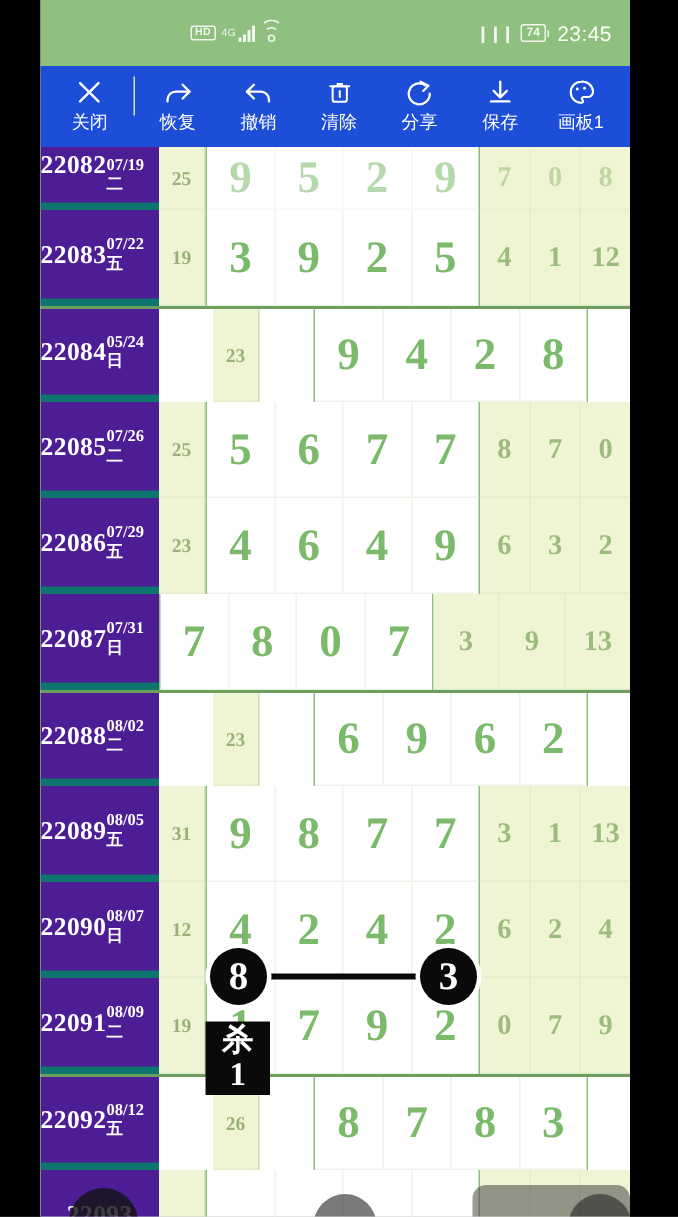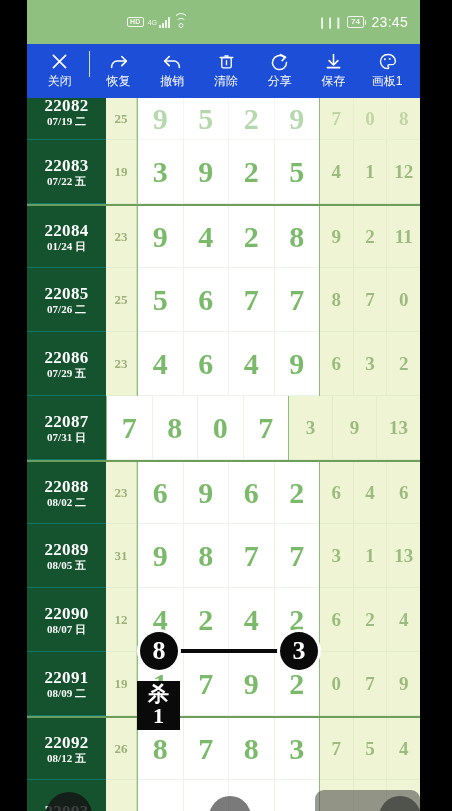--- a/index.html
+++ b/index.html
@@ -40,24 +40,24 @@
   .toolbar{height:54px;background:#1d4ed8;display:flex;align-items:center;
            padding:0 6px 4px 6px;box-sizing:border-box;}
   .tb-item{flex:1;display:flex;flex-direction:column;align-items:center;justify-content:center;gap:2px;}
   .tb-ic{height:22px;display:flex;align-items:center;justify-content:center;}
   .tb-lb{color:#ffffff;font-size:12px;line-height:13px;white-space:nowrap;}
   .tb-sep{width:1px;height:26px;background:#cfe3c4;margin:0 2px 10px 2px;flex:0 0 auto;}
 
   
   .table{position:relative;background:#fff;}
   .row{display:flex;height:64px;box-sizing:border-box;position:relative;}
-  .row.thick{border-top:2px solid #6d9e5c;}
-  .c-id{width:79px;flex:0 0 79px;background:#14532d;color:#ffffff;
-        display:flex;flex-direction:column;align-items:center;justify-content:center;
-        border-bottom:1px solid #0f766e;box-sizing:border-box;}
+  .row.thick{border-top:2px solid #6d9e5c;gap:36px;}
+  .c-id{width:79px;flex:0 0 79px;background:#4c1d95;color:#ffffff;
+        display:flex;align-items:center;justify-content:center;
+        border-bottom:5px solid #0f766e;box-sizing:border-box;}
   .c-id .num{font-family:"Liberation Serif",serif;font-weight:bold;font-size:17px;line-height:19px;letter-spacing:.3px;}
   .c-id .date{font-family:"Liberation Serif",serif;font-weight:bold;font-size:11px;line-height:13px;}
   .c-sum{width:31px;flex:0 0 31px;background:#eff5d4;color:#9bb07a;
          display:flex;align-items:center;justify-content:center;
          font-family:"Liberation Serif",serif;font-weight:bold;font-size:13px;
          border-right:1px solid #cfe0b4;border-bottom:1px solid #e2ecc8;box-sizing:border-box;}
   .c-main{width:183px;flex:0 0 183px;display:flex;background:#ffffff;
           border-left:1.5px solid #8cbd7c;border-right:1.5px solid #8cbd7c;box-sizing:border-box;}
   .c-main .cell{flex:1;display:flex;align-items:center;justify-content:center;
         font-family:"Liberation Serif",serif;font-weight:bold;font-size:30px;color:#7cba6b;
@@ -232,21 +232,21 @@
           </div>
           <div class="c-tail">
             <div class="cell">4</div>
             <div class="cell">1</div>
             <div class="cell">12</div>
           </div>
         </div>
         <div class="row thick">
           <div class="c-id">
             <div class="num">22084</div>
-            <div class="date">01/24 日</div>
+            <div class="date">05/24 日</div>
           </div>
           <div class="c-sum">23</div>
           <div class="c-main">
             <div class="cell">9</div>
             <div class="cell">4</div>
             <div class="cell">2</div>
             <div class="cell">8</div>
           </div>
           <div class="c-tail">
             <div class="cell">9</div>

